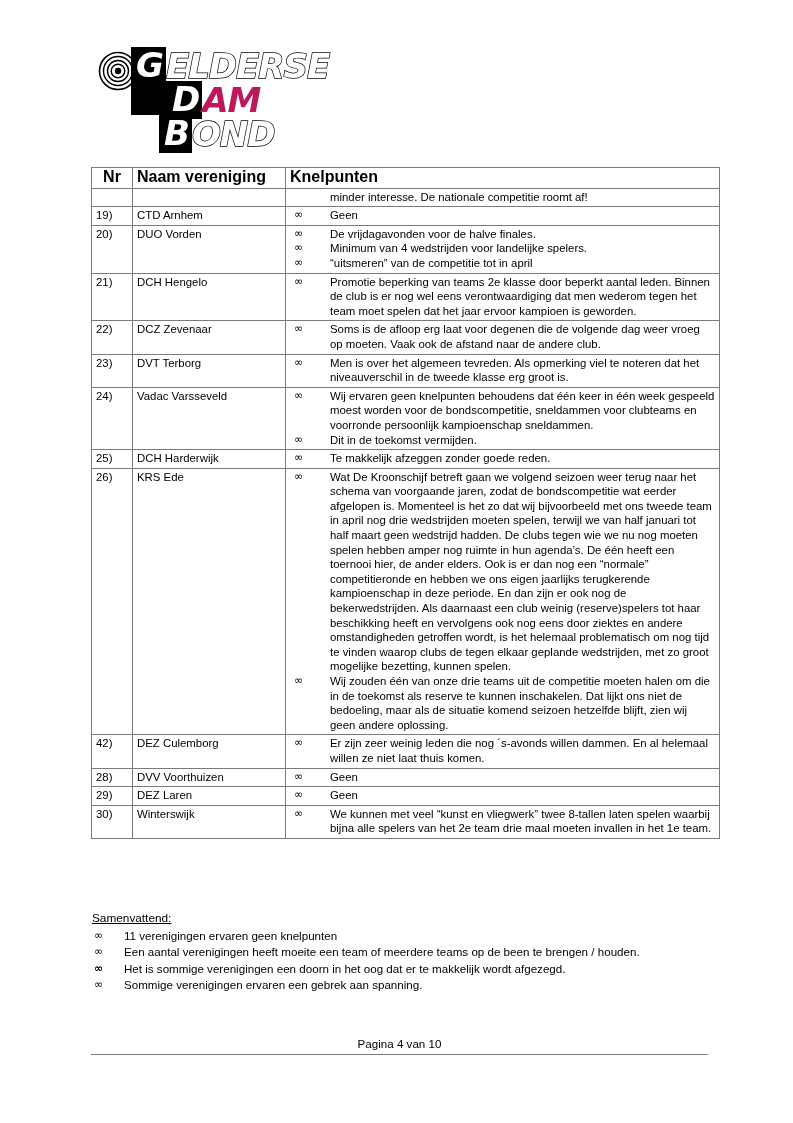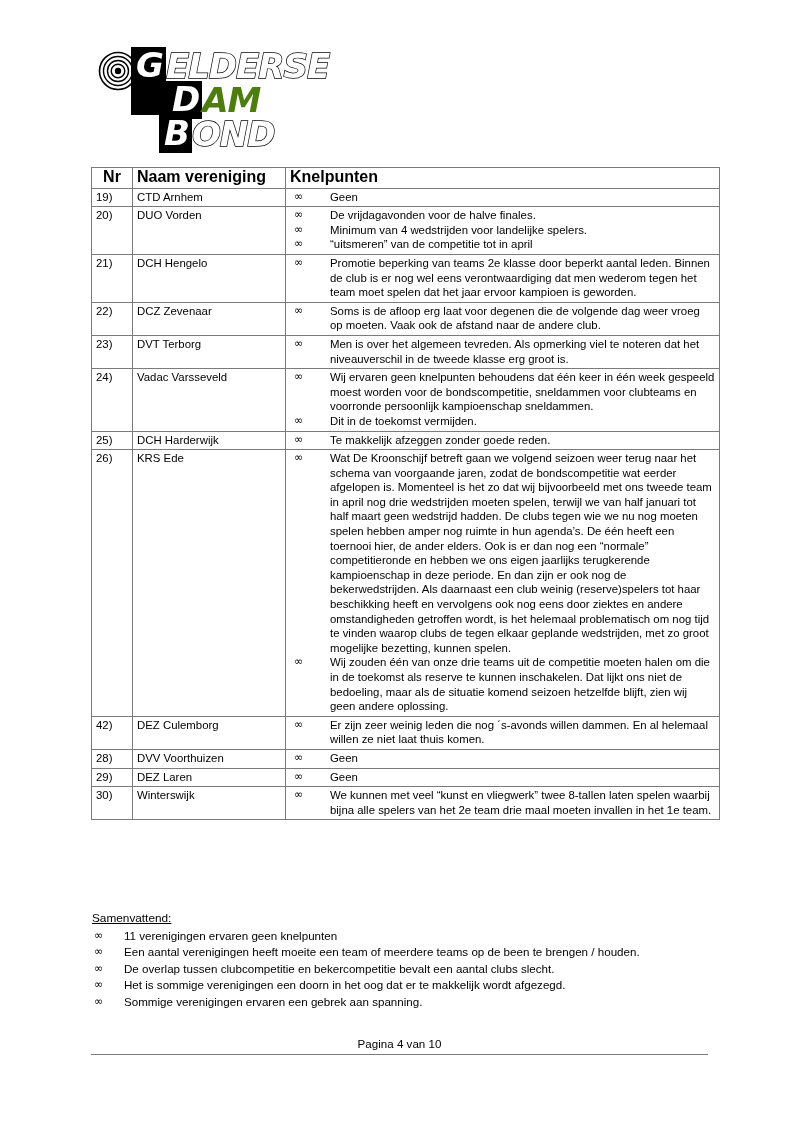--- a/index.html
+++ b/index.html
@@ -82,21 +82,21 @@
   }
   .solid {
     display: inline-block;
     vertical-align: top;
     font-weight: bold;
     font-style: italic;
     font-size: 34px;
     line-height: 38px;
     font-family: "DejaVu Sans", sans-serif;
     letter-spacing: -1px;
-    color: #4d7c0f;
+    color: #be185d;
   }
 
   
   .tbl-wrap {
     position: absolute;
     left: 91px;
     top: 167px;
     width: 628px;
   }
   table.main {
@@ -243,20 +243,27 @@
           <col class="c3">
         </colgroup>
       <tbody>
 
         <tr class="hdr">
           <td class="c-nr">Nr</td>
           <td class="c-name">Naam vereniging</td>
           <td class="c-kn">Knelpunten</td>
         </tr>
 
+        <tr>
+          <td class="c-nr">&nbsp;</td>
+          <td class="c-name">&nbsp;</td>
+          <td class="c-kn">
+            <div class="plain-line">minder interesse. De nationale competitie roomt af!</div>
+          </td>
+        </tr>
 
       <tr>
             <td class="c-nr">19)</td>
             <td class="c-name">CTD Arnhem</td>
             <td class="c-kn">
               <ul class="bl">
                 <li><span class="bul">∞</span><span>Geen</span></li>
               </ul>
             </td>
           </tr>
@@ -365,21 +372,21 @@
           </tr>
         </tbody>
     </table>
   </div>
 
   <div class="summary">
     <h2>Samenvattend:</h2>
     <ul class="sum">
         <li><span class="bul">∞</span><span>11 verenigingen ervaren geen knelpunten</span></li>
         <li><span class="bul">∞</span><span>Een aantal verenigingen heeft moeite een team of meerdere teams op de been te brengen / houden.</span></li>
-        <li><span class="bul">∞</span><span>De overlap tussen clubcompetitie en bekercompetitie bevalt een aantal clubs slecht.</span></li>
+        <li><span class="bul">∞</span></li>
         <li><span class="bul">∞</span><span>Het is sommige verenigingen een doorn in het oog dat er te makkelijk wordt afgezegd.</span></li>
         <li><span class="bul">∞</span><span>Sommige verenigingen ervaren een gebrek aan spanning.</span></li>
       </ul>
   </div>
 
   <div class="footer-rule"></div>
   <div class="footer-text">Pagina 4 van 10</div>
 
 </div>
 

